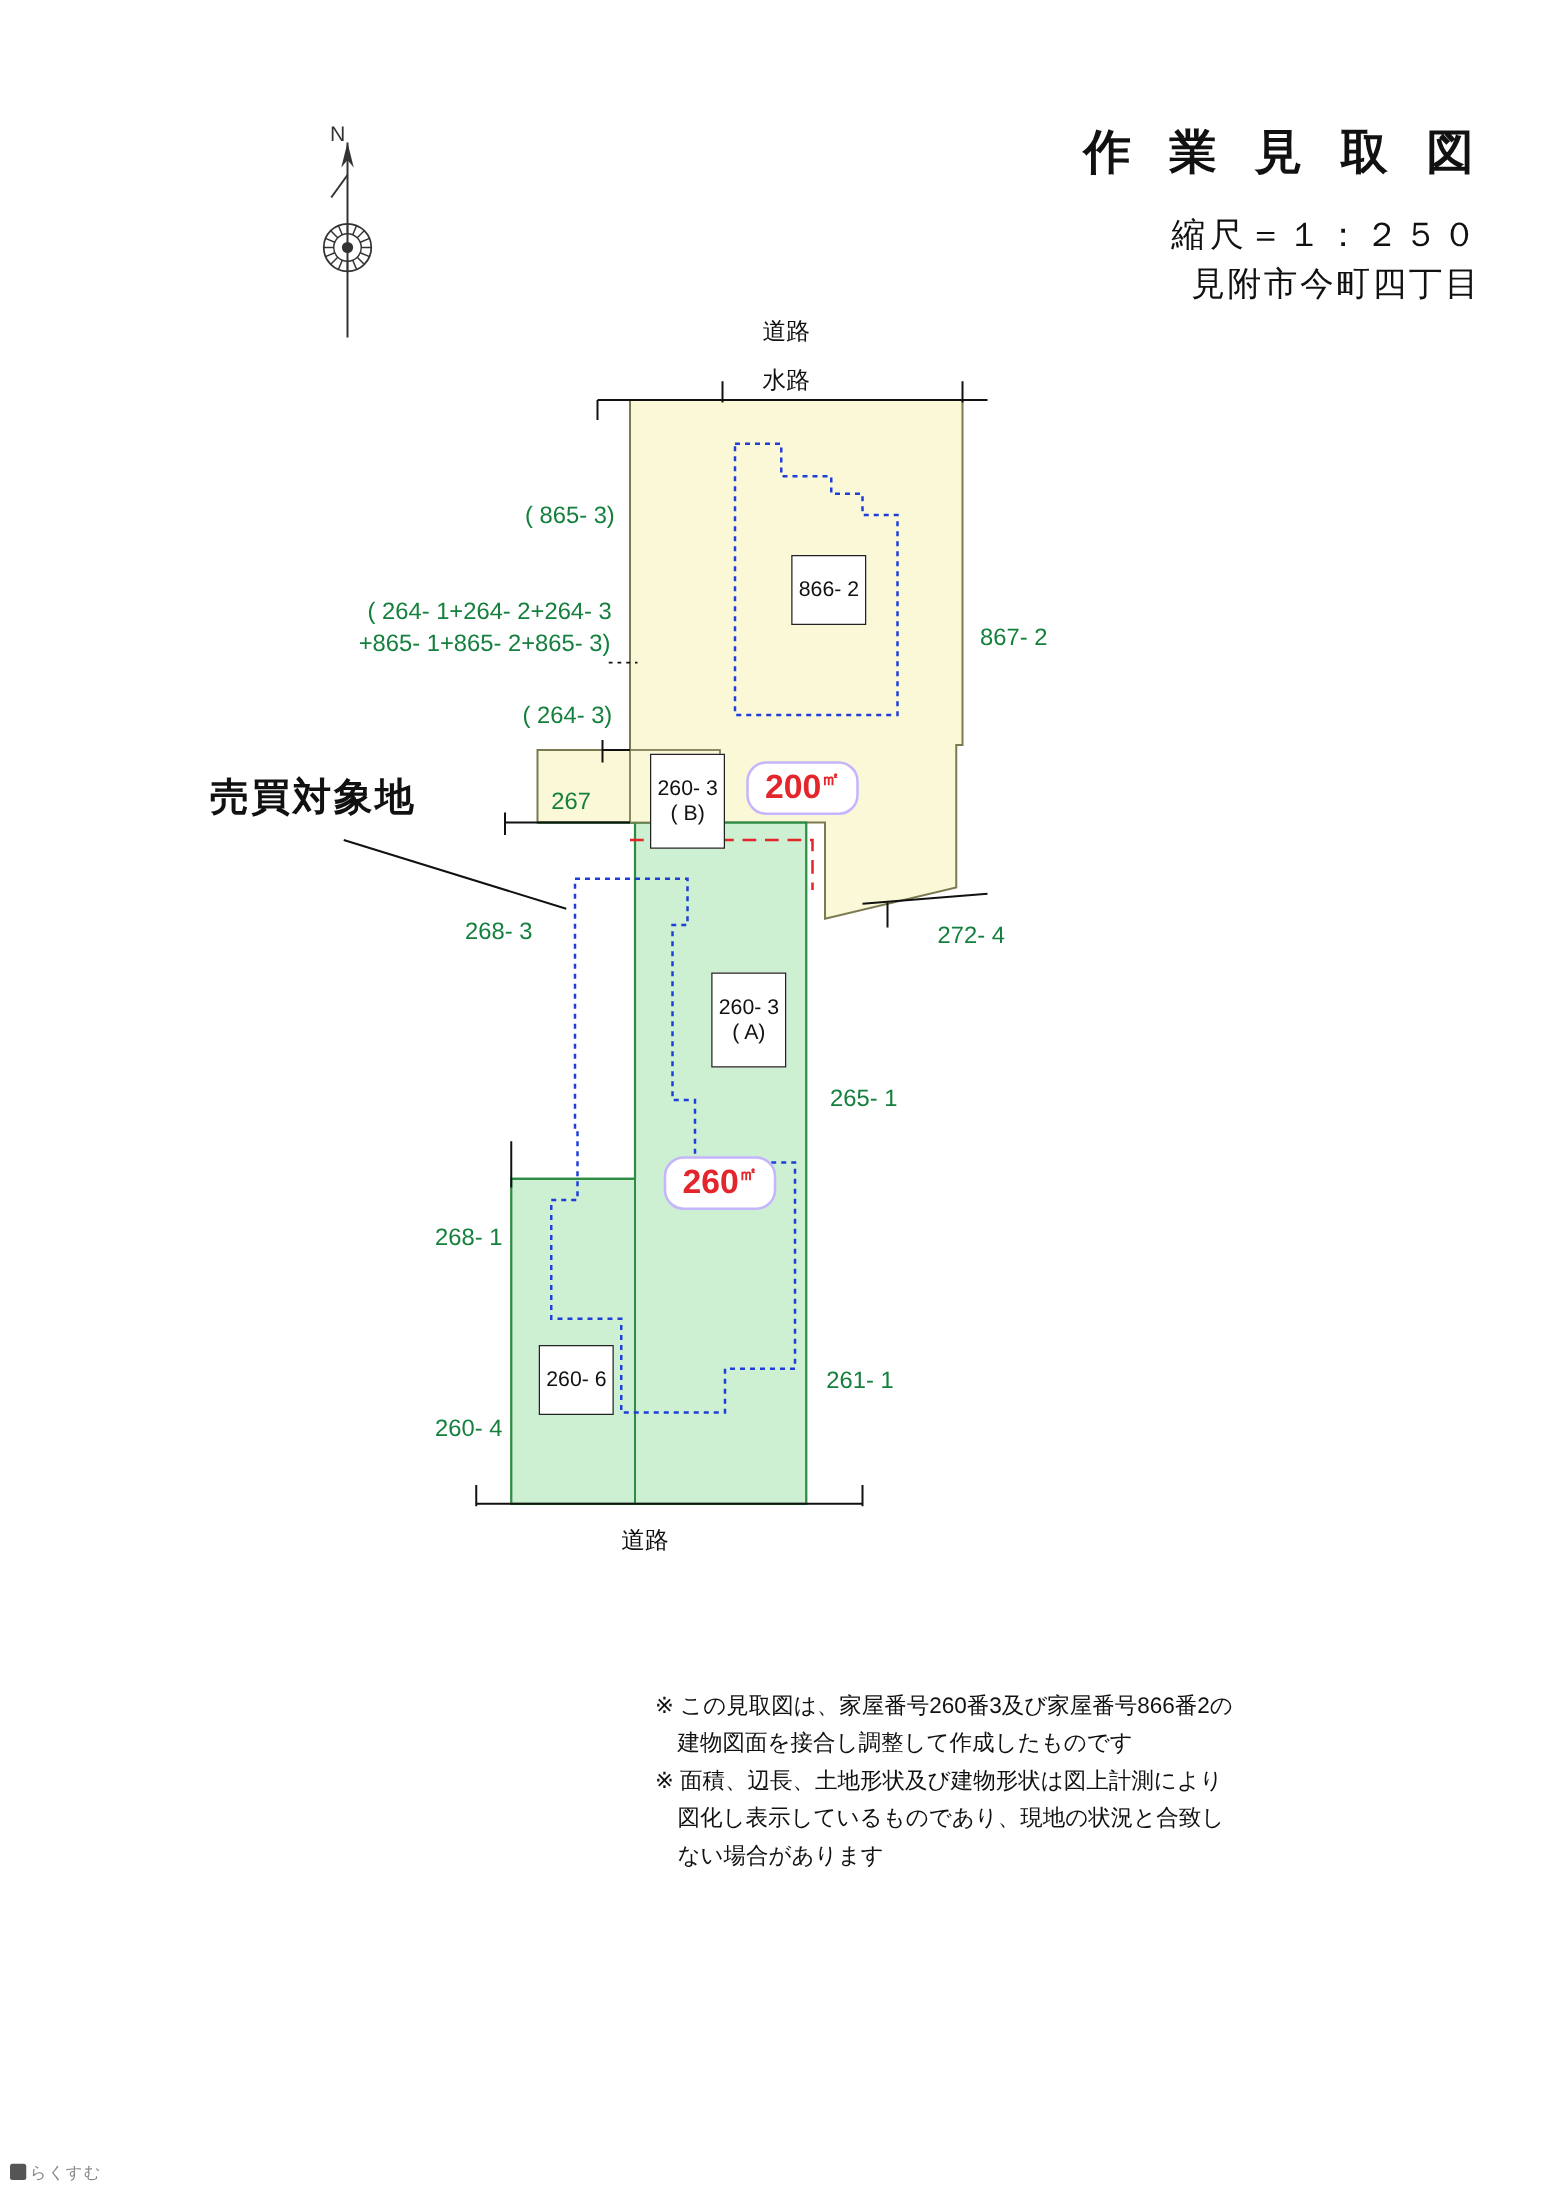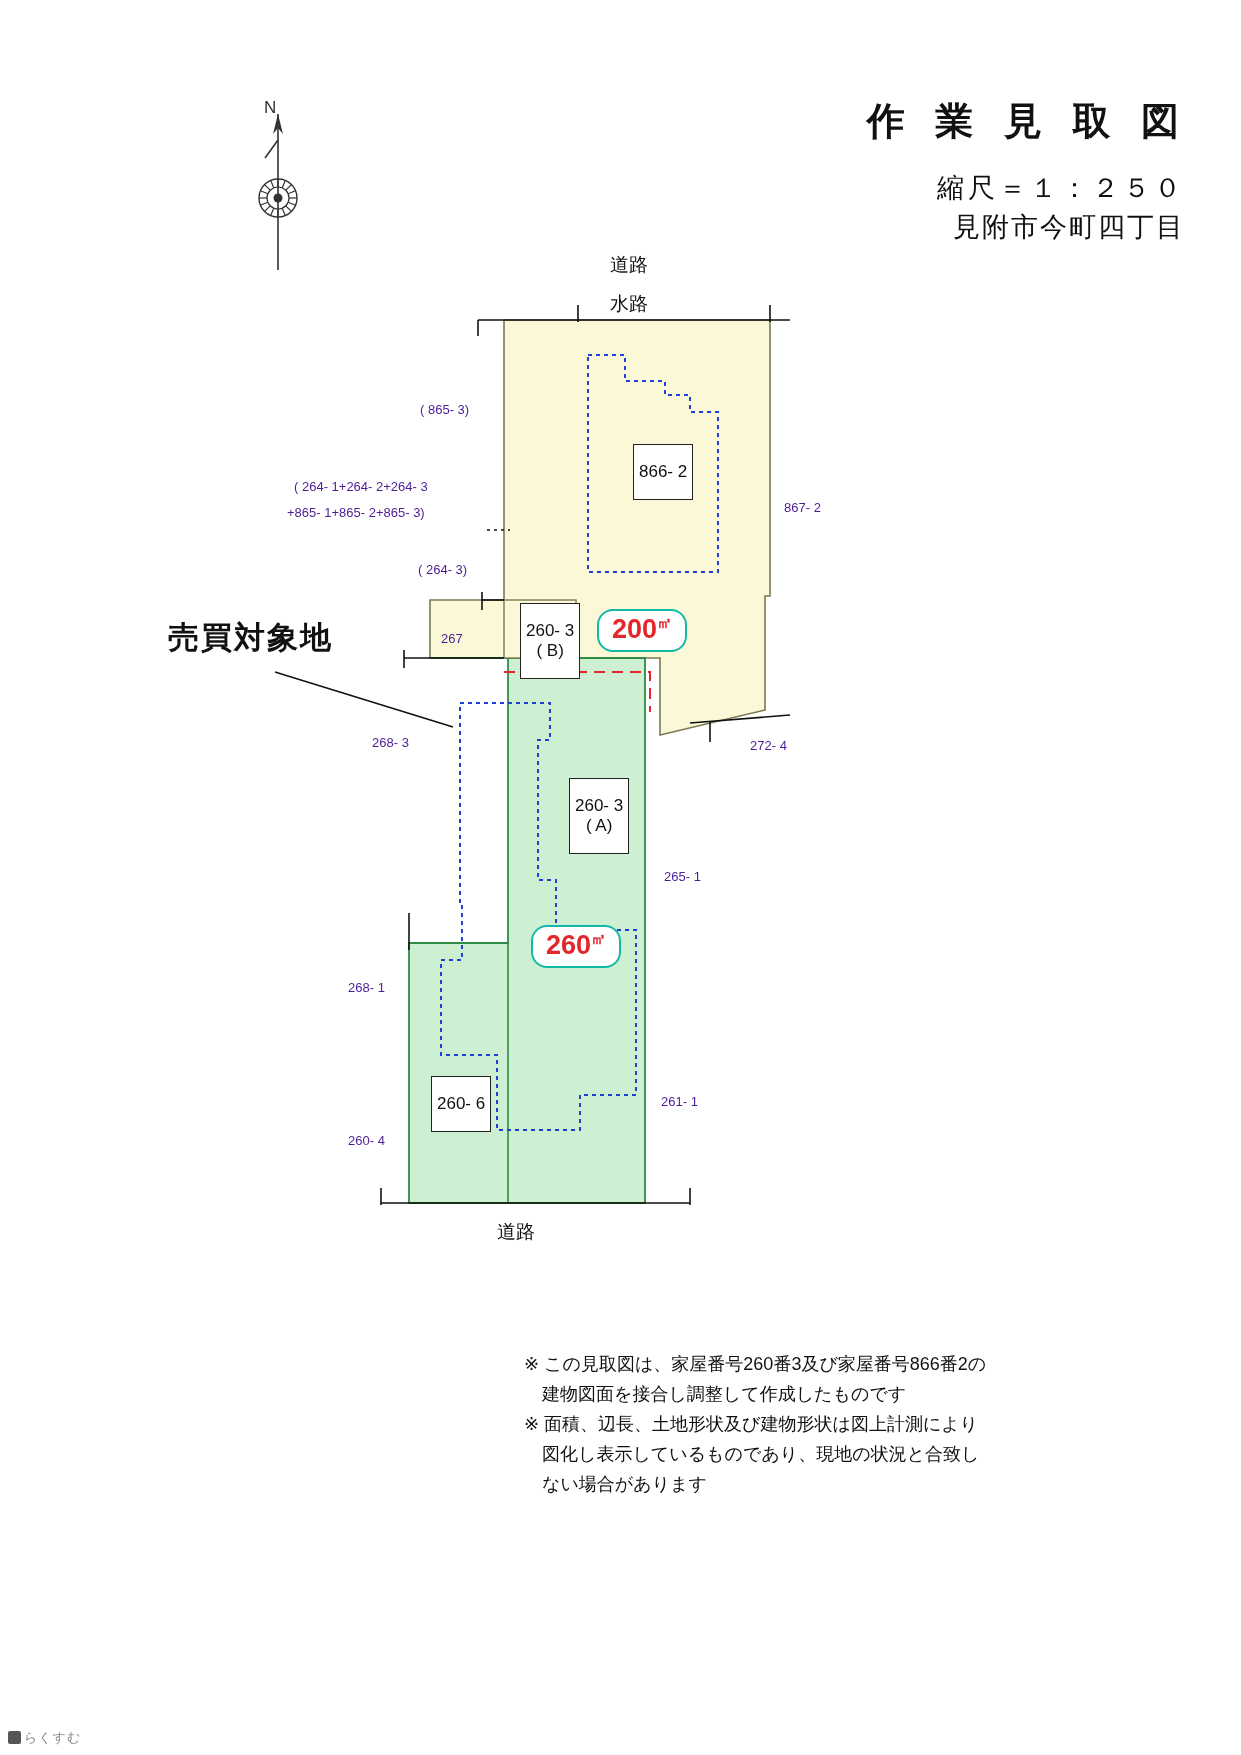--- a/index.html
+++ b/index.html
@@ -29,29 +29,29 @@
     font-size:27px;letter-spacing:2px;white-space:nowrap;margin-left:16px;
   }
   
   #compass{left:232px;top:100px;width:92px;height:180px;}
   #compass .n-label{
     position:absolute;left:32px;top:-2px;font-size:17px;color:#333;
   }
   
   #map{left:0;top:0;width:1241px;height:1300px;}
   
-  .lbl{font-size:13px;color:#4c1d95;white-space:nowrap;}
+  .lbl{font-size:19px;color:#15803d;white-space:nowrap;}
   .lbl-jp{font-size:19px;color:#111;white-space:nowrap;}
   .parcel-box{
     border:1px solid #222;background:#ffffff;
     font-size:17px;line-height:20px;text-align:center;
     padding:17px 5px;white-space:nowrap;
   }
   .area-badge{
-    border:2px solid #14b8a6;border-radius:16px;
+    border:2px solid #c4b5fd;border-radius:16px;
     color:#e3262c;font-weight:bold;font-size:27px;
     padding:3px 13px 5px 13px;background:#ffffff;
     white-space:nowrap;
   }
   .area-badge sup{font-size:15px;vertical-align:super;}
   #target-label{
     left:168px;top:617px;
     font-size:31px;font-weight:600;letter-spacing:2px;
   }
   

